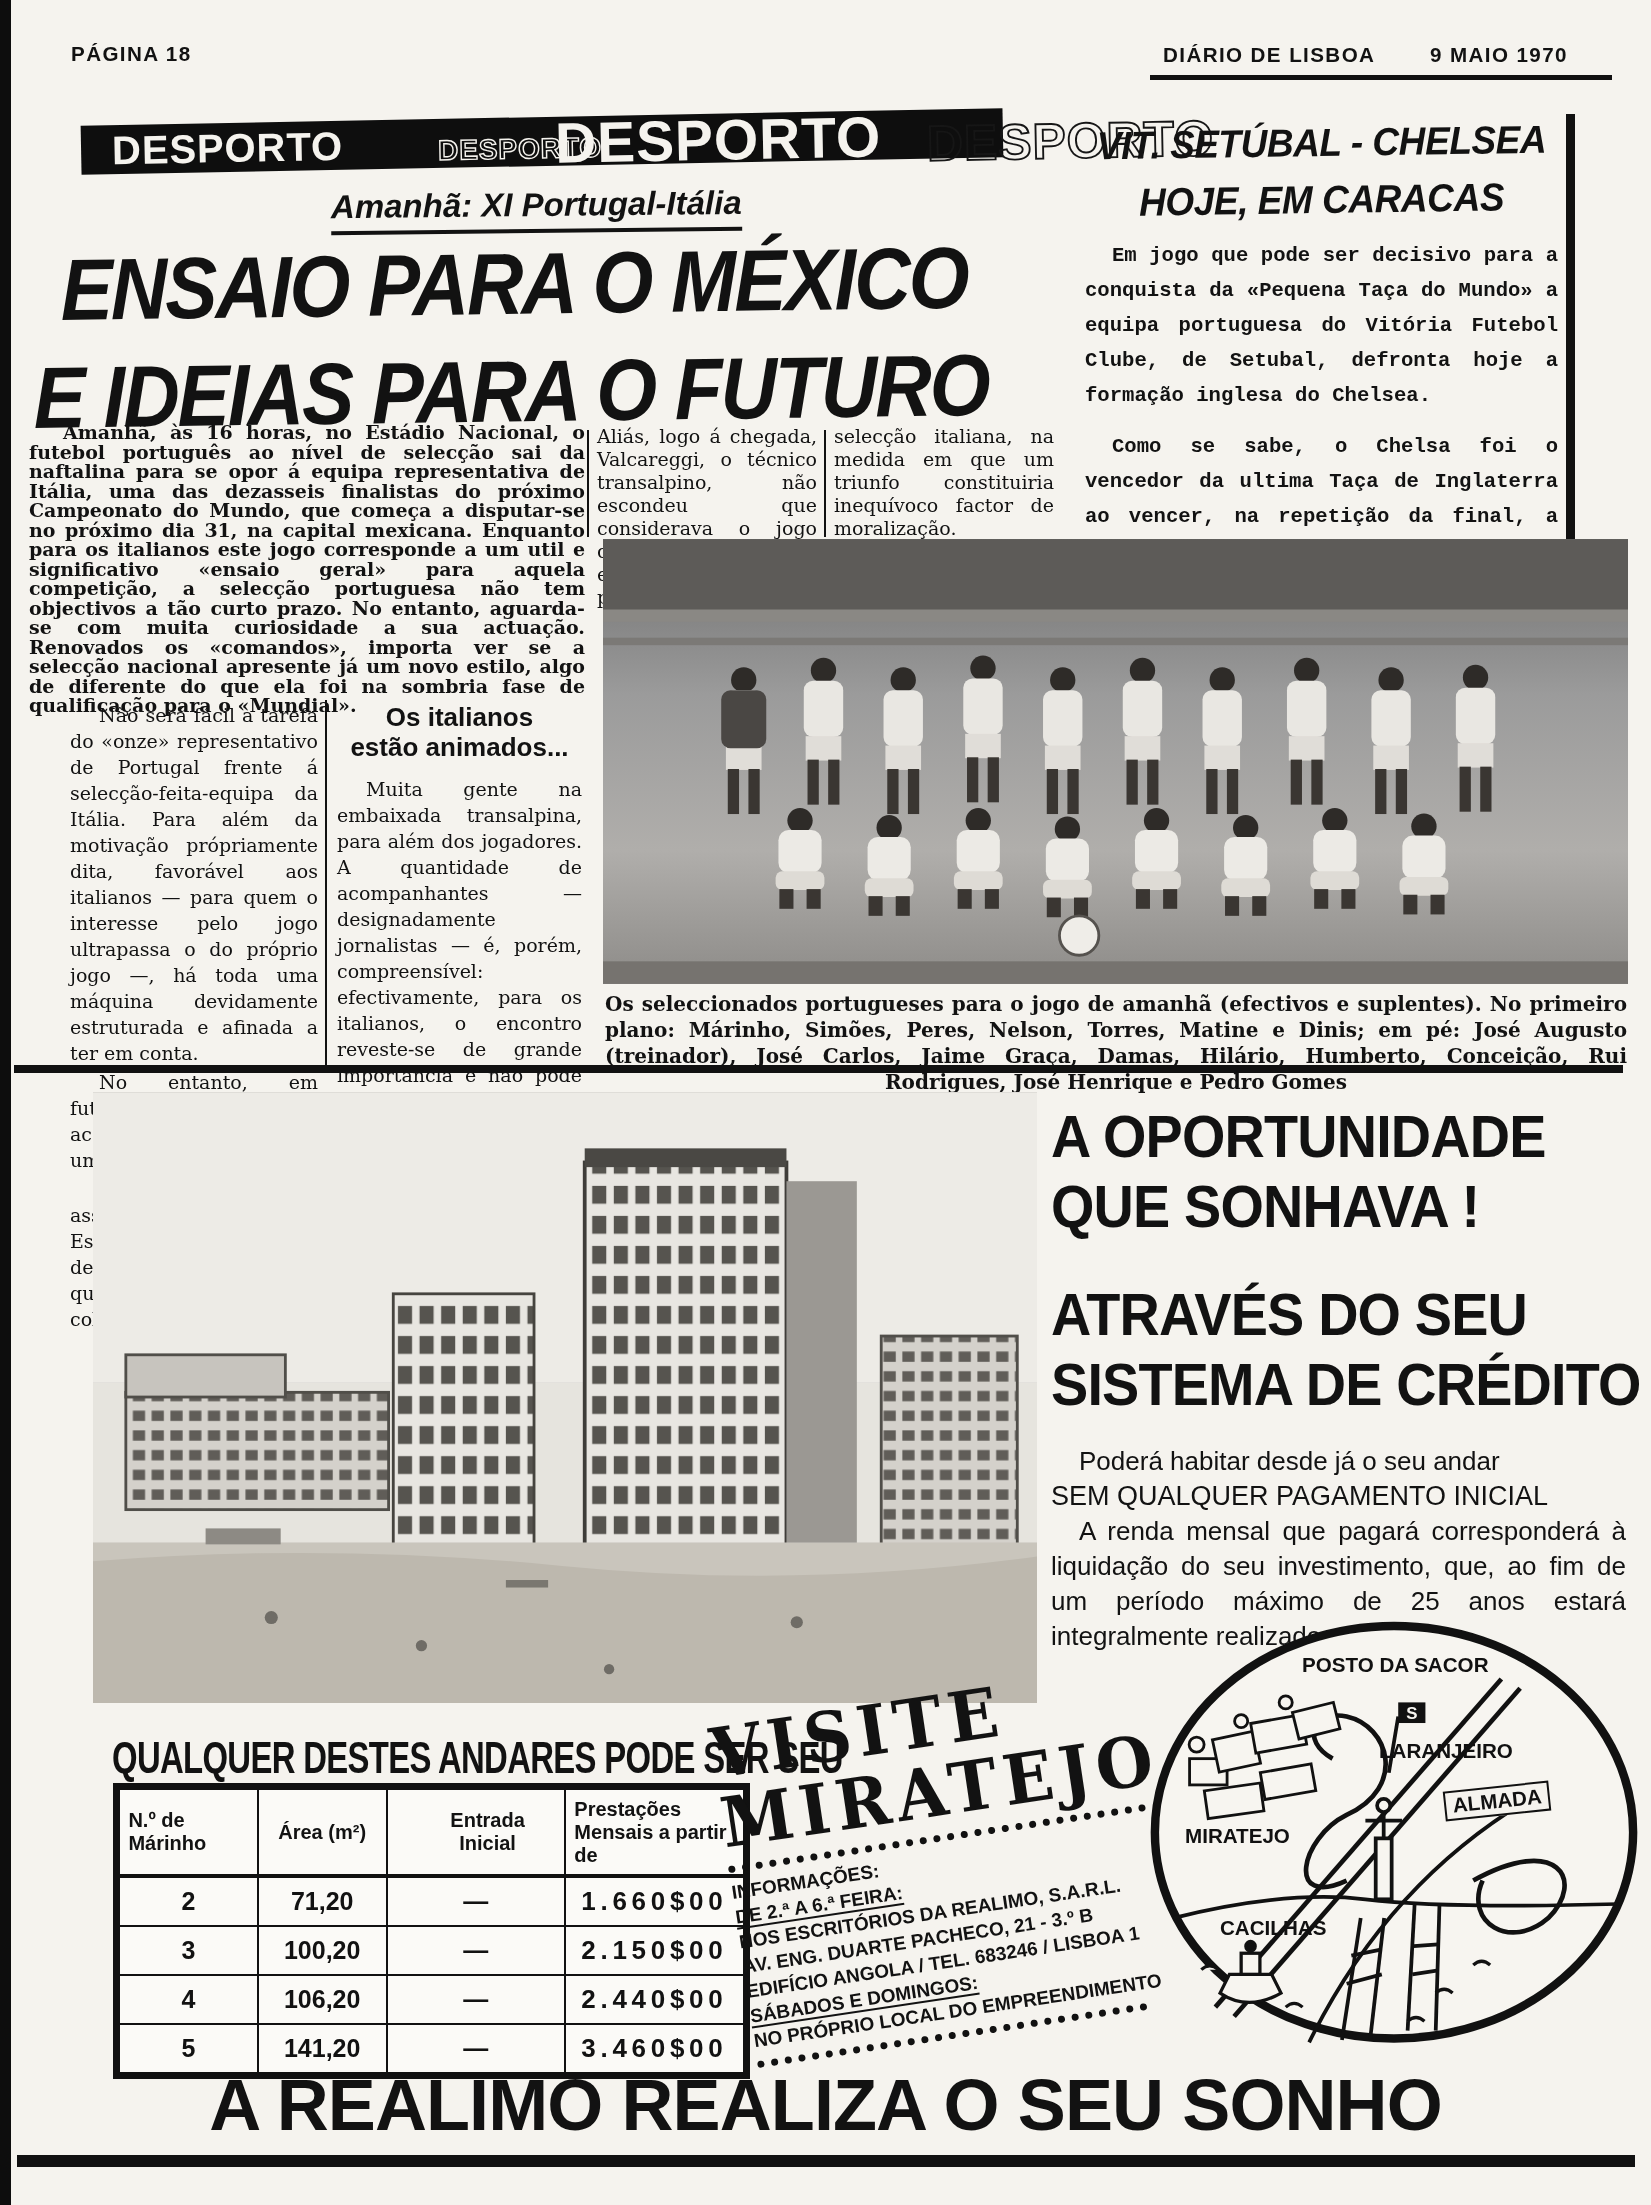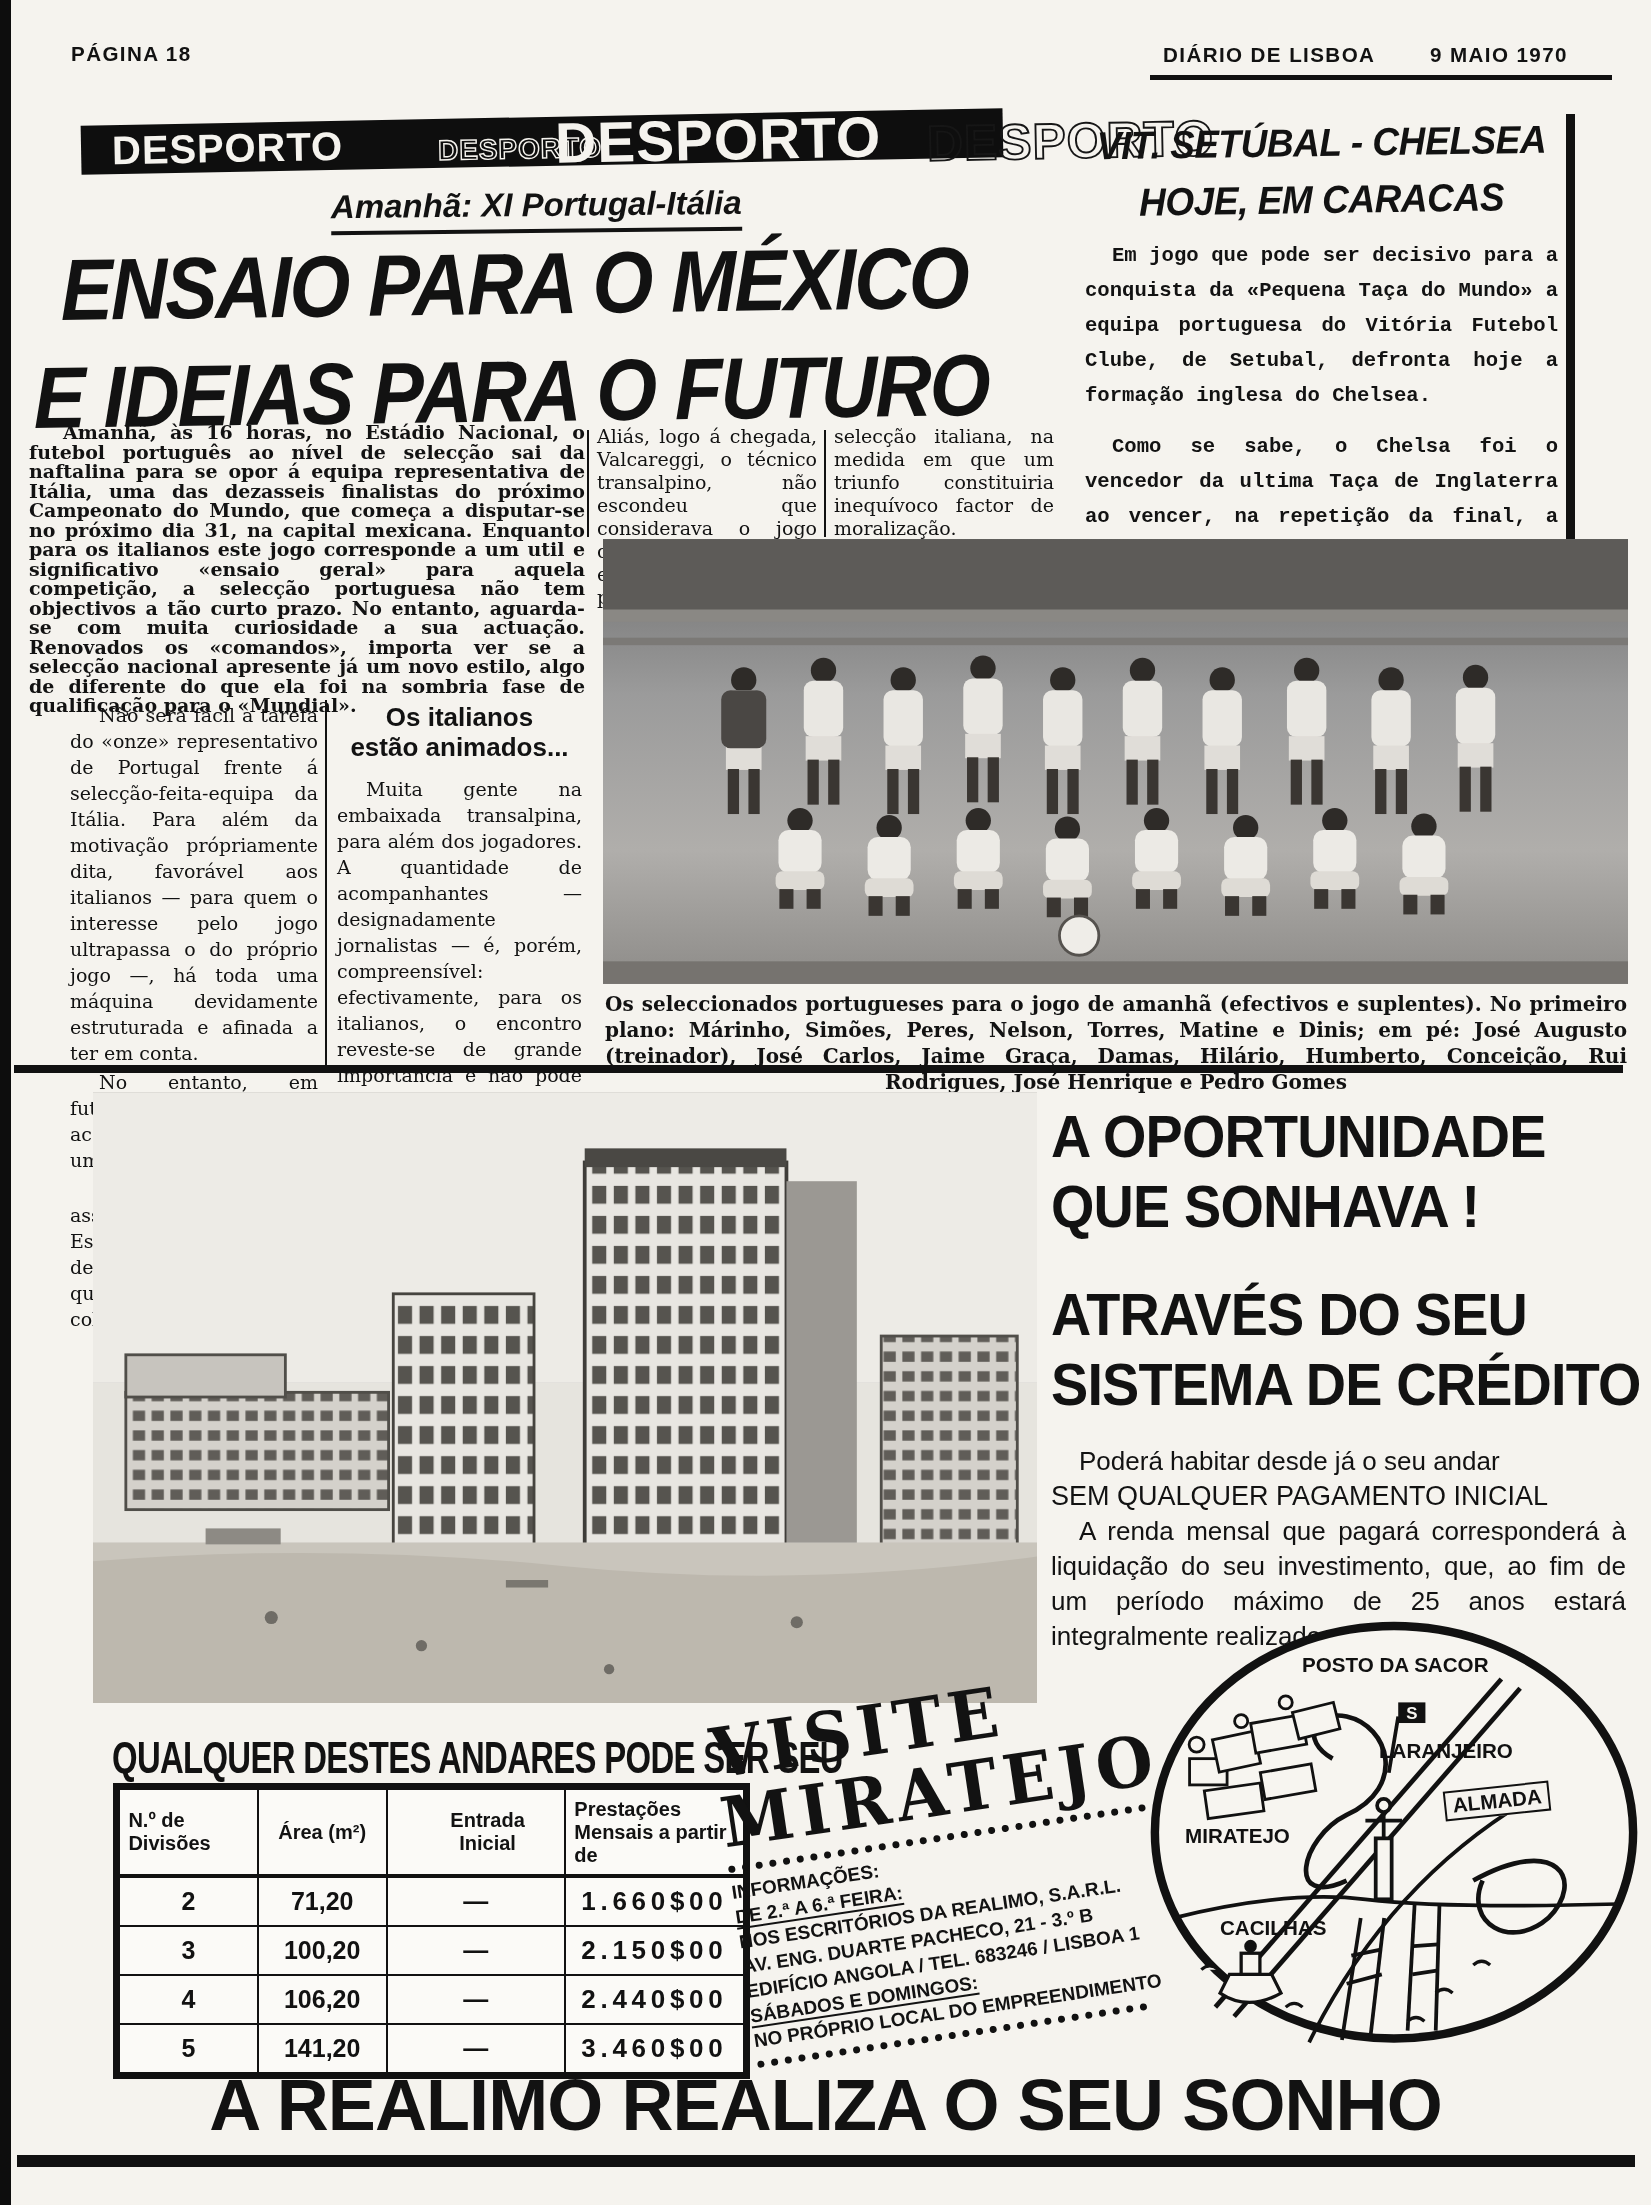--- a/index.html
+++ b/index.html
@@ -242,21 +242,21 @@
     <div class="adh">SISTEMA DE CRÉDITO</div>
     <p class="adp indent" style="margin-top:23.5px;">Poderá habitar desde já o seu andar</p>
     <p class="adp" style="font-size:27px;">SEM QUALQUER PAGAMENTO INICIAL</p>
     <p class="adp indent">A renda mensal que pagará corresponderá à liquidação do seu investimento, que, ao fim de um período máximo de 25 anos estará integralmente realizado.</p>
   </div>
 
   <div id="table-title" class="abs">QUALQUER DESTES ANDARES PODE SER SEU</div>
   <table id="price-table" class="abs">
     <tbody>
         <tr class="hdr-sep">
-      <th style="width:120px;" class="leftish">N.º de Divisões</th>
+      <th style="width:120px;" class="leftish">N.º de Márinho</th>
       <th style="width:110px;">Área (m²)</th>
       <th style="width:136px;padding-left:32px;">Entrada Inicial</th>
       <th style="width:160px;margin-left:12px;" class="leftish">Prestações Mensais a partir de</th>
     </tr>
     <tr>
       <td>2</td>
       <td>71,20</td>
       <td>—</td>
       <td class="price">1.660$00</td>
     </tr>

